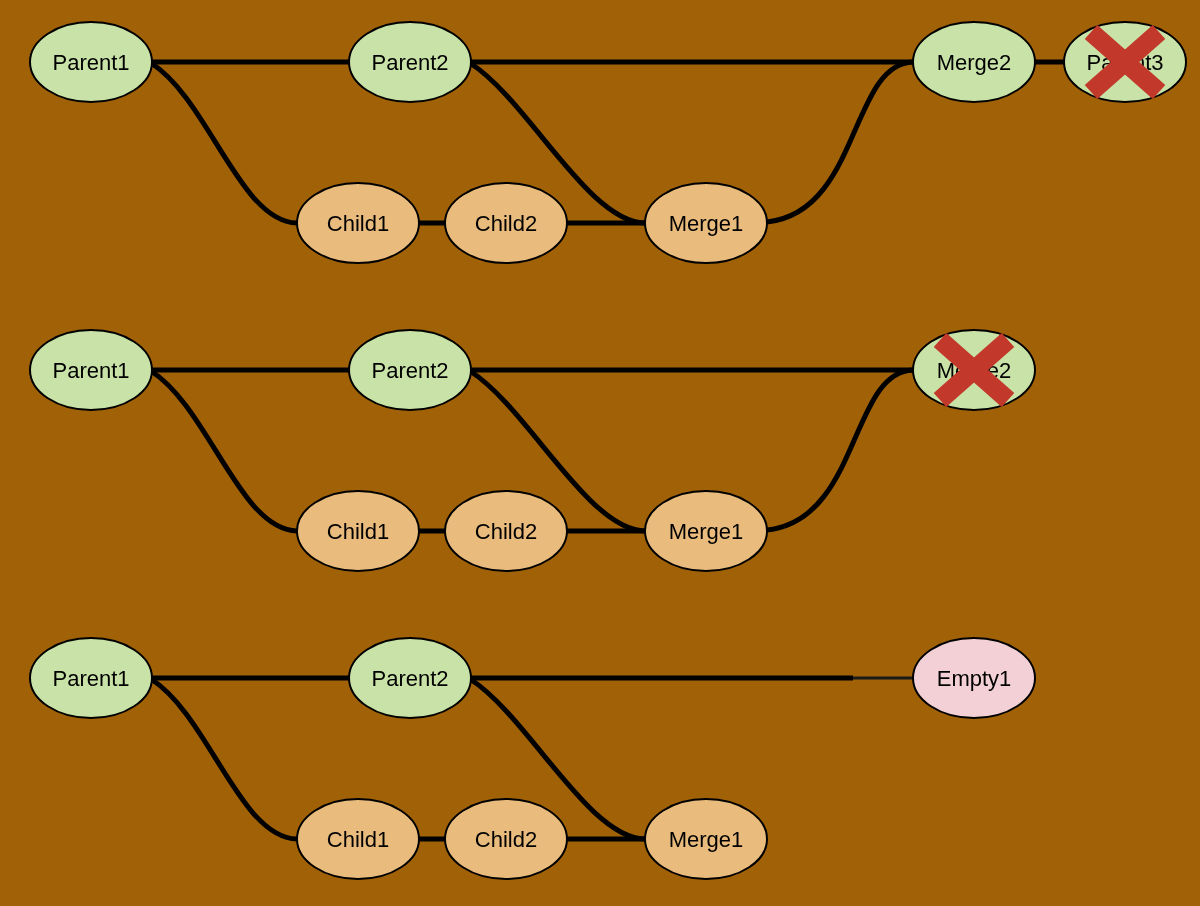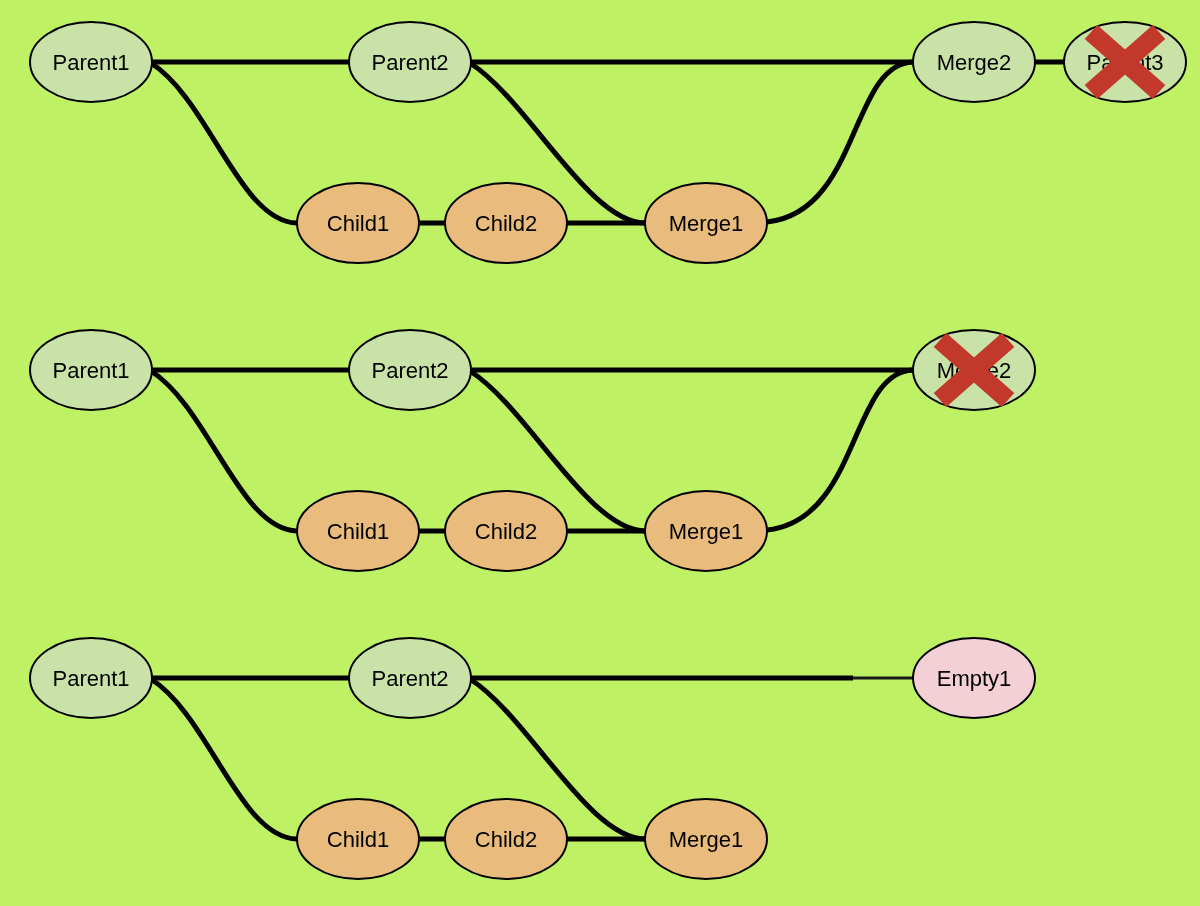--- a/index.html
+++ b/index.html
@@ -4,21 +4,21 @@
 <style>
   html, body {
     margin: 0;
     padding: 0;
     background: #ffffff;
   }
   .canvas {
     position: relative;
     width: 1200px;
     height: 906px;
-    background: #bef264;
+    background: #a16207;
     font-family: "Liberation Sans", sans-serif;
   }
   svg text {
     font-family: "Liberation Sans", sans-serif;
     font-size: 22px;
     fill: #000000;
   }
 </style>
 </head>
 <body>

